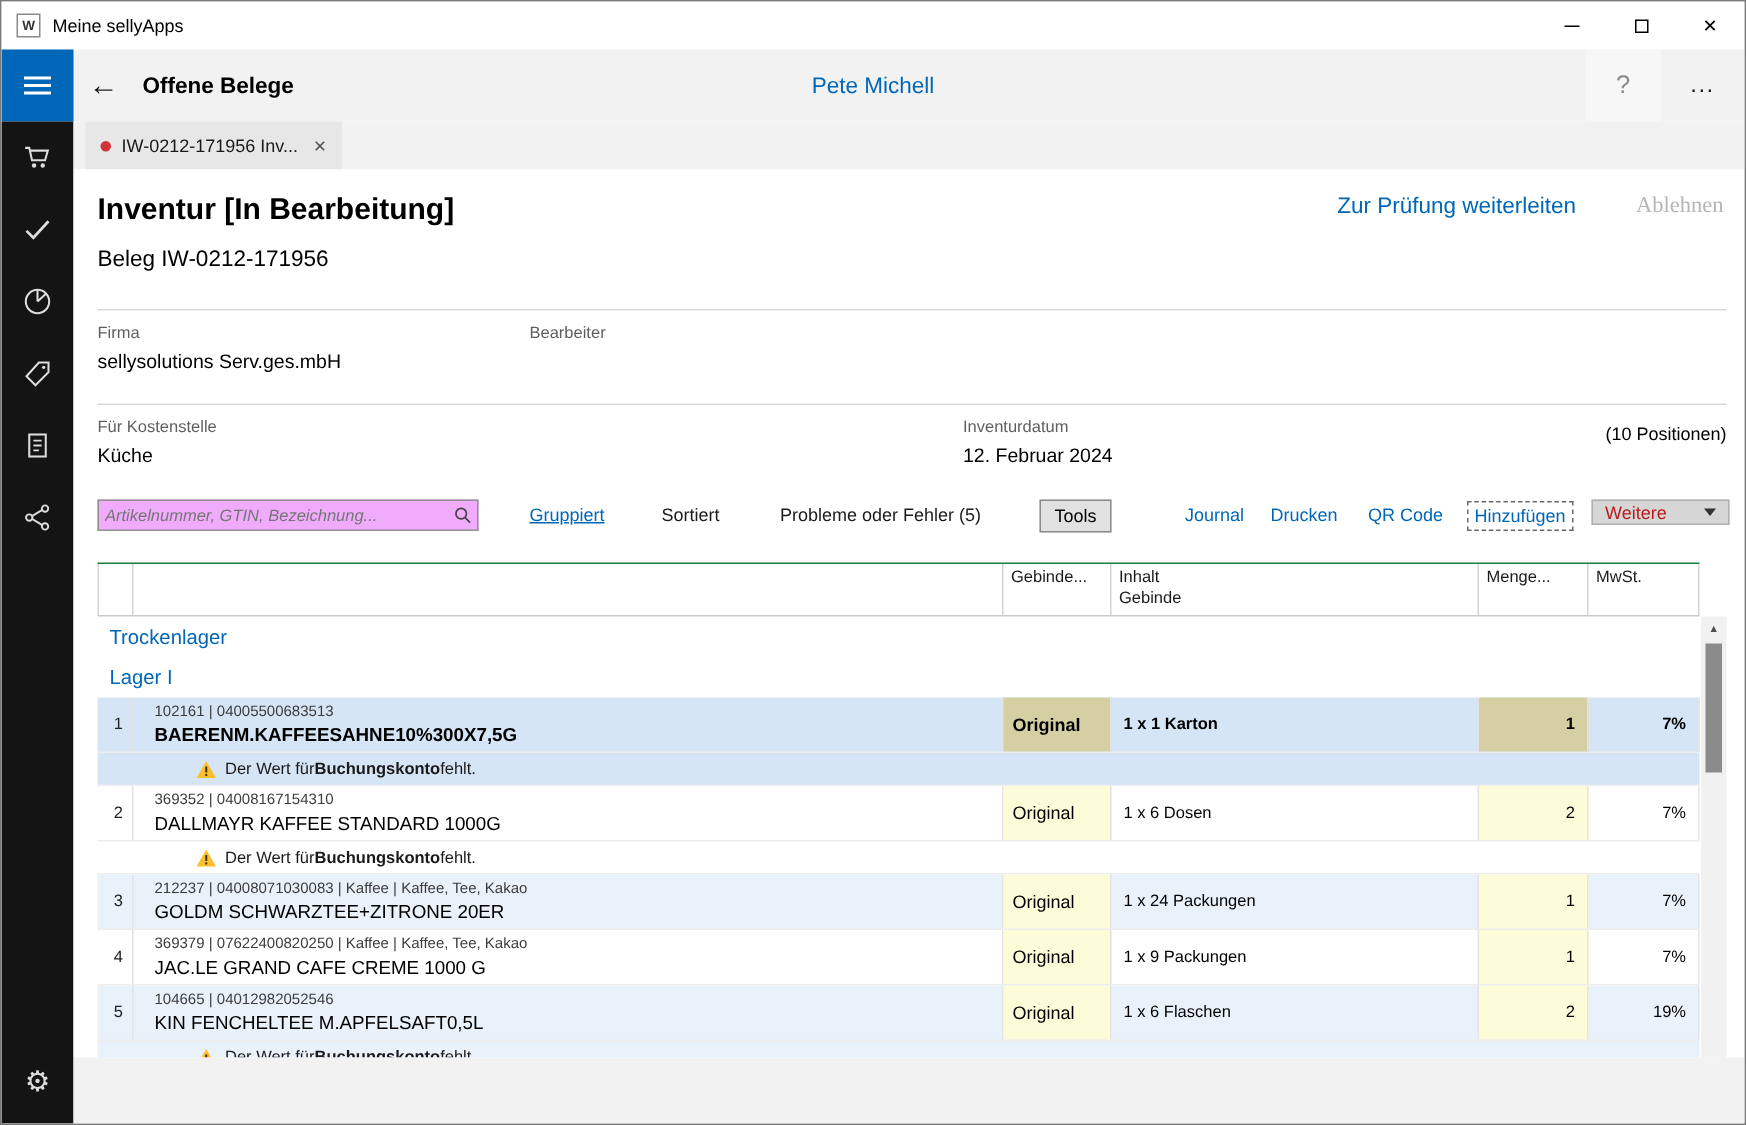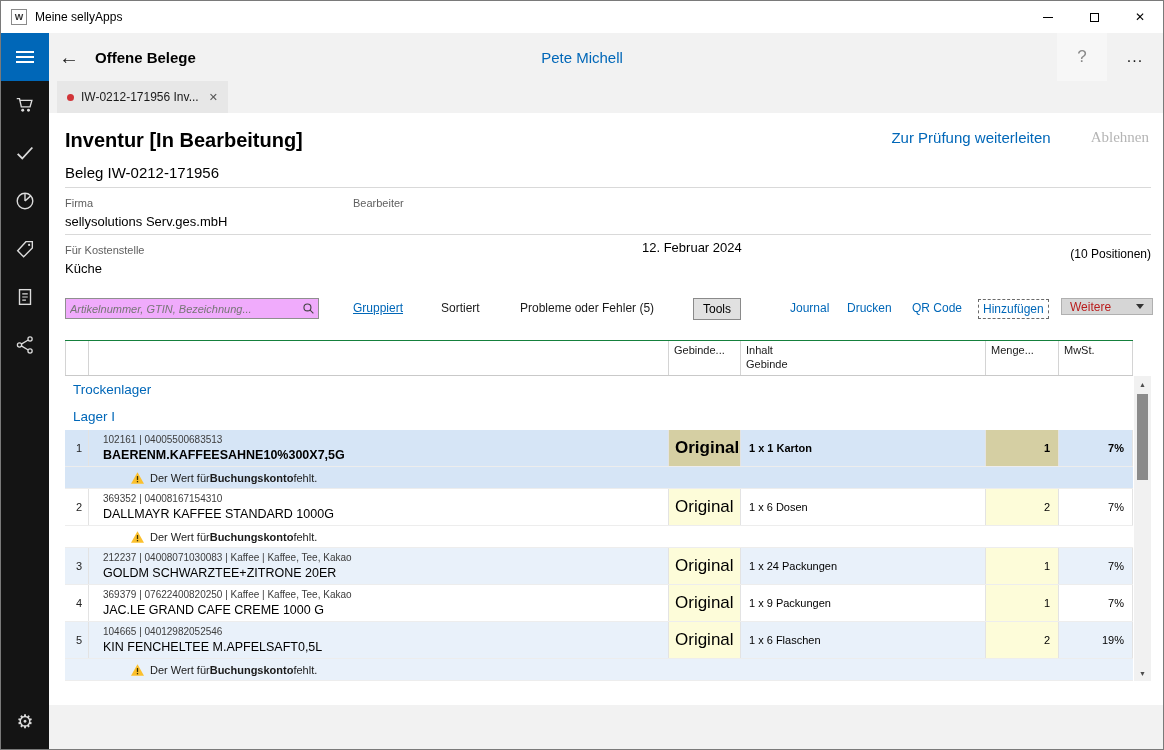--- a/index.html
+++ b/index.html
@@ -46,21 +46,21 @@
   .bottom-strip { position:absolute; left:48px; right:0; bottom:0; height:44px; background:#f2f2f2; }
 
   .doc-titlerow { display:flex; align-items:flex-start; }
   .doc-title { font-size:20px; font-weight:bold; color:#000; }
   .doc-actions { margin-left:auto; display:flex; gap:40px; margin-right:2px; }
   .act-forward { font-size:15px; color:#0067b8; cursor:pointer; }
   .act-reject { font-size:15px; color:#b5b5b5; cursor:pointer;font-family:Liberation Serif, serif; }
   .doc-subtitle { font-size:15px; color:#000; margin-top:12px; }
 
   .fields { display:grid; grid-template-columns:288px 289px 1fr; position:relative; }
-  .fields.r1 { border-top:1px solid #d9d9d9; border-bottom:1px solid #d9d9d9; margin-top:6px; height:48px; }
+  .fields.r1 { border-top:1px solid #d9d9d9; border-bottom:1px solid #d9d9d9; margin-top:25px; height:64px; }
   .fields.r2 { height:55px; }
   .flabel { font-size:11px; color:#5f5f5f; margin-top:9px; }
   .fvalue { font-size:13px; color:#000; margin-top:5px; }
   .positions { position:absolute; right:0; top:12px; font-size:12px; color:#000; }
 
   
   .toolbar { position:relative; height:26px; margin-top:8px; font-size:12px; }
   .toolbar > * { position:absolute; top:0; }
   .searchbox { left:0; width:254px; height:21px; border:1px solid #8f8f8f; background:#f0abfc; display:flex; align-items:center; }
   .searchbox input { flex:1; border:none; outline:none; font-size:11px; padding:0 4px; font-family:"Liberation Sans", sans-serif; color:#222; background:transparent; }
@@ -86,21 +86,21 @@
   .thead { height:36px; border-top:1px solid #15803d; border-bottom:1px solid #c9c9c9; }
   .thead .hc { border-right:1px solid #d4d4d4; font-size:11px; color:#1a1a1a; padding:3px 4px 0 5px; white-space:pre-line; line-height:1.25; }
   .thead .hc:first-child { border-left:1px solid #d4d4d4; }
   .group-row { height:27px; display:flex; align-items:center; padding-left:8px; font-size:13.5px; color:#0067b8; cursor:pointer; }
   .item { height:37px; border-bottom:1px solid #ededed; }
   .item .c { border-right:1px solid #e3e3e3; overflow:hidden; }
   .c.num { display:flex; align-items:center; justify-content:flex-end; padding-right:6px; font-size:11px; color:#222; }
   .c.desc { padding:3px 4px 0 14px; }
   .meta { font-size:10px; color:#3c3c3c; line-height:1.35; white-space:nowrap; }
   .aname { font-size:12.5px; color:#000; line-height:1.3; white-space:nowrap; }
-  .c.geb { display:flex; align-items:center; padding-left:6px; font-size:17px; color:#000; background:#fdfcd9; }
+  .c.geb { display:flex; align-items:center; padding-left:6px; font-size:12px; color:#000; background:#fdfcd9; }
   .c.inh { display:flex; align-items:center; padding-left:8px; font-size:11px; color:#000; }
   .c.men { display:flex; align-items:center; justify-content:flex-end; padding-right:8px; font-size:11px; color:#000; background:#fdfcd9; }
   .c.mwst { display:flex; align-items:center; justify-content:flex-end; padding-right:8px; font-size:11px; color:#000; }
   .warnrow { height:22px; display:flex; align-items:center; padding-left:66px; font-size:11px; color:#1a1a1a; border-bottom:1px solid #ededed; }
   .warnrow .wicon { margin-right:6px; display:flex; }
   .alt { background:#e9f1fa; }
   .selected { background:#d6e5f6; }
   .selected .aname, .selected .c.geb, .selected .c.inh, .selected .c.men, .selected .c.mwst { font-weight:bold; }
   .selected .c.geb, .selected .c.men { background:#d5cfa3; }
 
@@ -223,20 +223,21 @@
         <div class="flabel">Bearbeiter</div>
       </div>
     </div>
     <div class="fields r2">
       <div>
         <div class="flabel">Für Kostenstelle</div>
         <div class="fvalue">Küche</div>
       </div>
       <div></div>
       <div>
+        <div class="flabel">Inventurdatum</div>
         <div class="fvalue">12. Februar 2024</div>
       </div>
       <div class="positions">(10 Positionen)</div>
     </div>
 
     <div class="toolbar">
       <div class="searchbox">
         <input type="text" placeholder="Artikelnummer, GTIN, Bezeichnung..." style="">
         <span class="search-icon">
           <svg width="13" height="13" viewBox="0 0 16 16">

